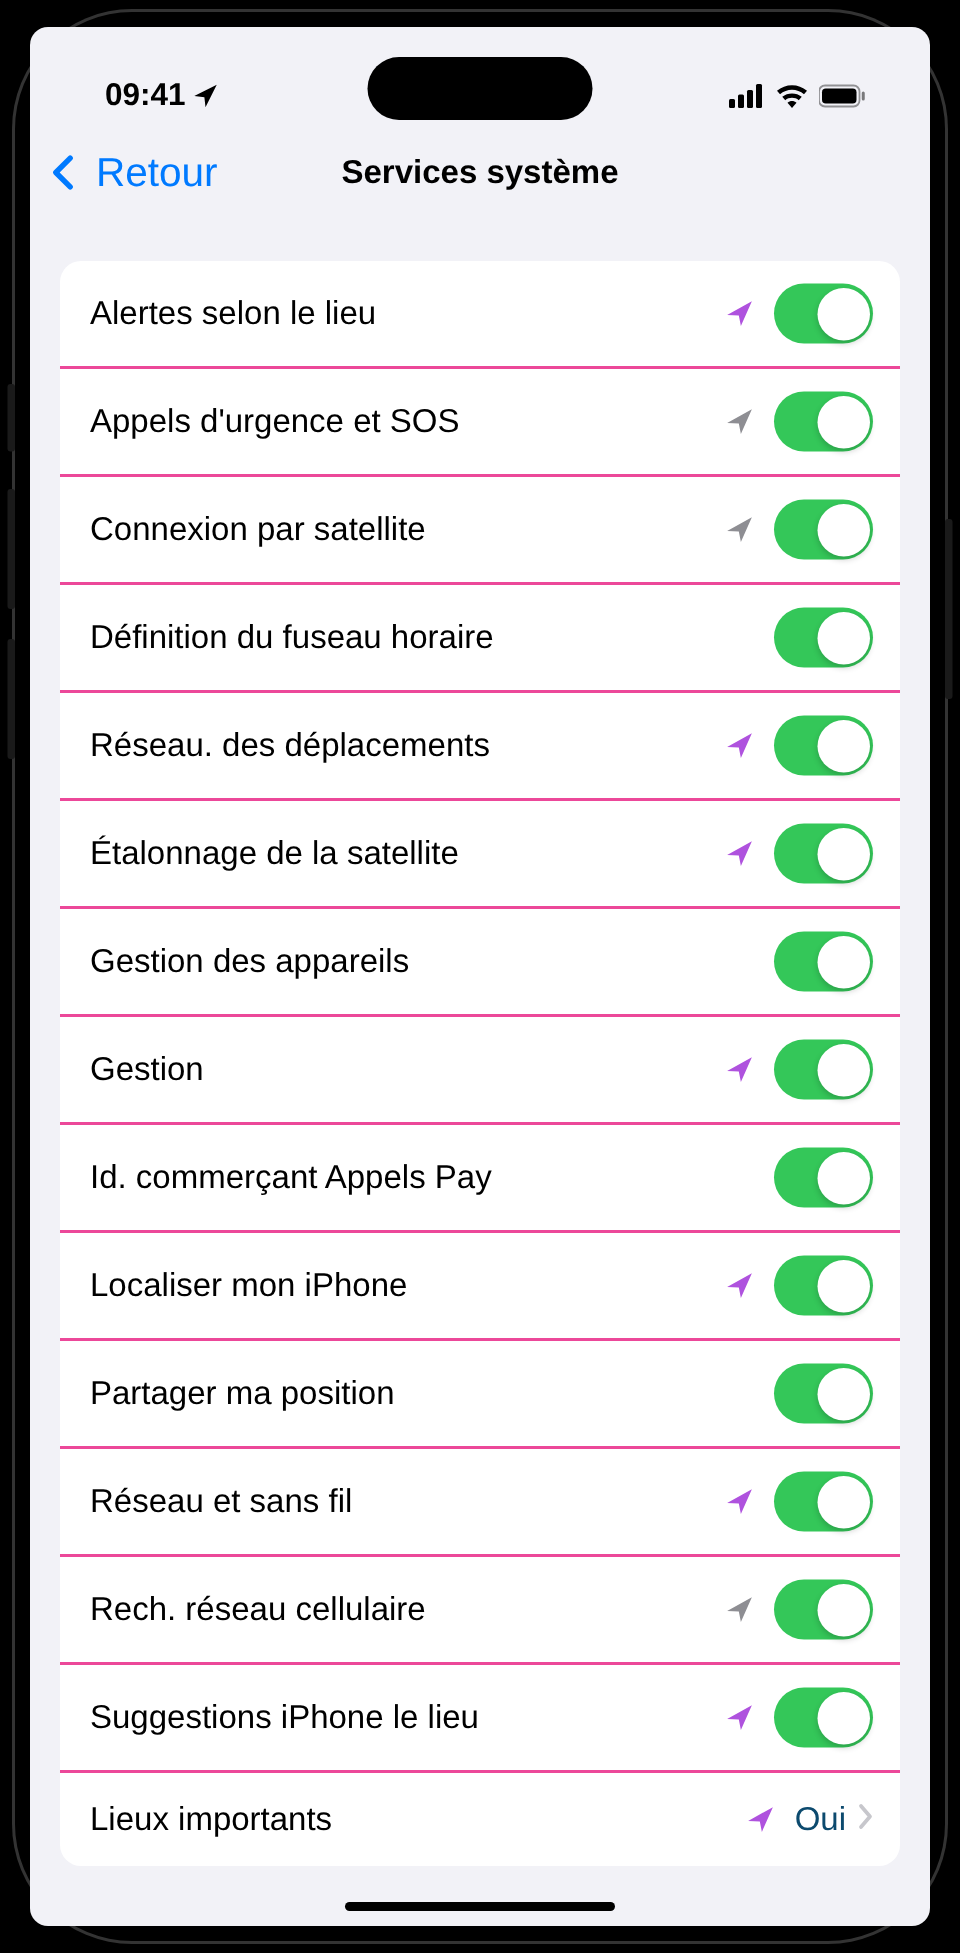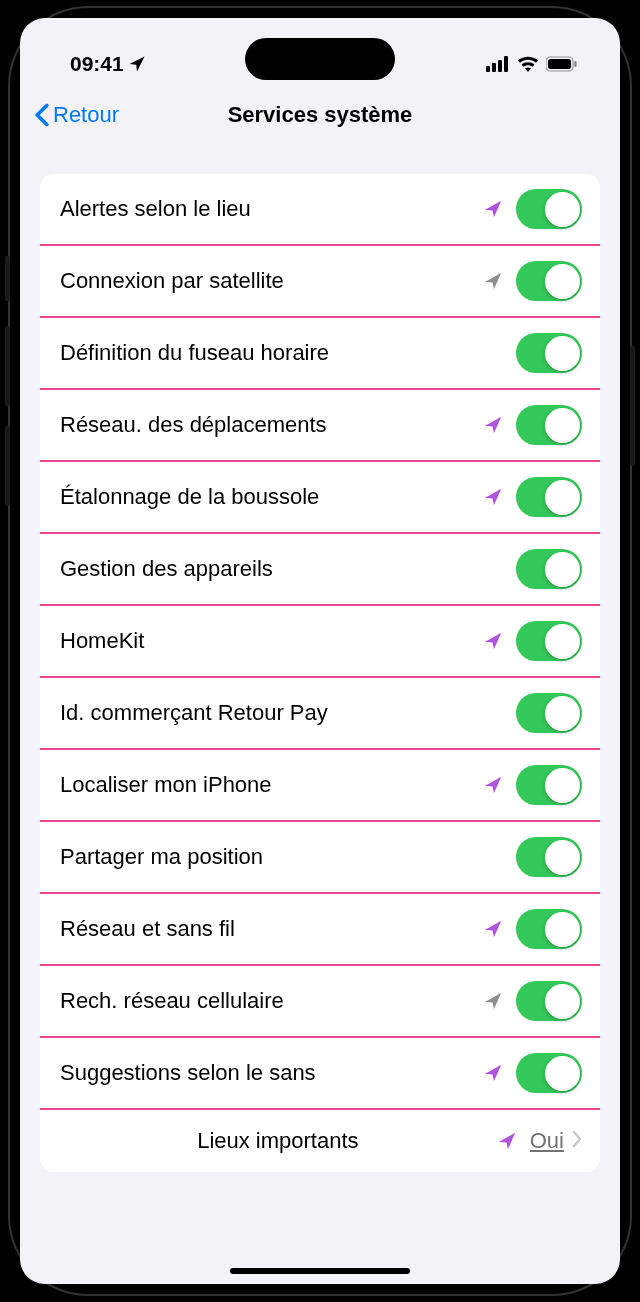--- a/index.html
+++ b/index.html
@@ -24,21 +24,21 @@
       background: #000;
       border-radius: 80px;
       padding: 12px;
       position: relative;
       box-shadow: inset 0 0 0 2px #333;
     }
     .phone-screen {
       width: 100%;
       height: 100%;
       background: #f2f2f7;
-      border-radius: 25px;
+      border-radius: 12px;
       overflow: hidden;
       position: relative;
     }
     .dynamic-island {
       position: absolute;
       top: 20px;
       left: 50%;
       transform: translateX(-50%);
       width: 150px;
       height: 42px;
@@ -68,22 +68,22 @@
     .nav-bar {
       display: flex;
       align-items: center;
       padding: 14px 18px 18px;
       position: relative;
     }
     .back-btn {
       display: flex;
       align-items: center;
       color: #007aff;
-      font-size: 22px;
-      gap: 3px;
+      font-size: 27px;
+      gap: 14px;
       position: absolute;
       left: 14px;
     }
     .nav-title {
       font-size: 22px;
       font-weight: 600;
       margin: 0 auto;
       text-align: center;
       width: 100%;
     }
@@ -97,21 +97,20 @@
     }
     .settings-row {
       display: flex;
       align-items: center;
       padding: 15px 18px 15px 20px;
       border-bottom: 2px solid #ec4899;
       min-height: 62px;
     }
     .settings-row:last-child {
       border-bottom: none;
-      text-align: center;
     }
     .row-label {
       flex: 1;
       font-size: 22px;
       color: #000;
       font-weight: 400;
     }
     .location-arrow {
       width: 22px;
       height: 22px;
@@ -132,23 +131,22 @@
       width: 35px;
       height: 35px;
       background: #fff;
       border-radius: 50%;
       top: 2.5px;
       right: 2.5px;
       box-shadow: 0 2px 4px rgba(0,0,0,0.2);
     }
     .row-value {
       font-size: 22px;
-      color: #737373;
+      color: #0c4a6e;
       margin-right: 8px;
-      text-decoration: underline;
     }
     .home-indicator {
       position: absolute;
       bottom: 10px;
       left: 50%;
       transform: translateX(-50%);
       width: 180px;
       height: 6px;
       background: #000;
       border-radius: 3px;
@@ -214,57 +212,64 @@
     <div class="content">
       <div class="settings-list" id="settings-list">
       <div class="settings-row">
             <div class="row-label">Alertes selon le lieu</div>
             <svg class="location-arrow" viewBox="0 0 24 24" fill="#af52de">
     <path d="M3 13 L21 3 L13 21 L11.5 13.5 L3 13 Z"></path>
   </svg>
             <div class="toggle"></div>
           </div>
           <div class="settings-row">
+            <div class="row-label">Appels d'urgence et SOS</div>
+            <svg class="location-arrow" viewBox="0 0 24 24" fill="#8e8e93">
+    <path d="M3 13 L21 3 L13 21 L11.5 13.5 L3 13 Z"></path>
+  </svg>
+            <div class="toggle"></div>
+          </div>
+          <div class="settings-row">
             <div class="row-label">Connexion par satellite</div>
             <svg class="location-arrow" viewBox="0 0 24 24" fill="#8e8e93">
     <path d="M3 13 L21 3 L13 21 L11.5 13.5 L3 13 Z"></path>
   </svg>
             <div class="toggle"></div>
           </div>
           <div class="settings-row">
             <div class="row-label">Définition du fuseau horaire</div>
             <div class="toggle"></div>
           </div>
           <div class="settings-row">
             <div class="row-label">Réseau. des déplacements</div>
             <svg class="location-arrow" viewBox="0 0 24 24" fill="#af52de">
     <path d="M3 13 L21 3 L13 21 L11.5 13.5 L3 13 Z"></path>
   </svg>
             <div class="toggle"></div>
           </div>
           <div class="settings-row">
-            <div class="row-label">Étalonnage de la boussole</div>
+            <div class="row-label">Étalonnage de la satellite</div>
             <svg class="location-arrow" viewBox="0 0 24 24" fill="#af52de">
     <path d="M3 13 L21 3 L13 21 L11.5 13.5 L3 13 Z"></path>
   </svg>
             <div class="toggle"></div>
           </div>
           <div class="settings-row">
             <div class="row-label">Gestion des appareils</div>
             <div class="toggle"></div>
           </div>
           <div class="settings-row">
-            <div class="row-label">HomeKit</div>
-            <svg class="location-arrow" viewBox="0 0 24 24" fill="#af52de">
-    <path d="M3 13 L21 3 L13 21 L11.5 13.5 L3 13 Z"></path>
-  </svg>
-            <div class="toggle"></div>
-          </div>
-          <div class="settings-row">
-            <div class="row-label">Id. commerçant Retour Pay</div>
+            <div class="row-label">Gestion</div>
+            <svg class="location-arrow" viewBox="0 0 24 24" fill="#af52de">
+    <path d="M3 13 L21 3 L13 21 L11.5 13.5 L3 13 Z"></path>
+  </svg>
+            <div class="toggle"></div>
+          </div>
+          <div class="settings-row">
+            <div class="row-label">Id. commerçant Appels Pay</div>
             <div class="toggle"></div>
           </div>
           <div class="settings-row">
             <div class="row-label">Localiser mon iPhone</div>
             <svg class="location-arrow" viewBox="0 0 24 24" fill="#af52de">
     <path d="M3 13 L21 3 L13 21 L11.5 13.5 L3 13 Z"></path>
   </svg>
             <div class="toggle"></div>
           </div>
           <div class="settings-row">
@@ -279,21 +284,21 @@
             <div class="toggle"></div>
           </div>
           <div class="settings-row">
             <div class="row-label">Rech. réseau cellulaire</div>
             <svg class="location-arrow" viewBox="0 0 24 24" fill="#8e8e93">
     <path d="M3 13 L21 3 L13 21 L11.5 13.5 L3 13 Z"></path>
   </svg>
             <div class="toggle"></div>
           </div>
           <div class="settings-row">
-            <div class="row-label">Suggestions selon le sans</div>
+            <div class="row-label">Suggestions iPhone le lieu</div>
             <svg class="location-arrow" viewBox="0 0 24 24" fill="#af52de">
     <path d="M3 13 L21 3 L13 21 L11.5 13.5 L3 13 Z"></path>
   </svg>
             <div class="toggle"></div>
           </div>
           <div class="settings-row">
             <div class="row-label">Lieux importants</div>
             <svg class="location-arrow" viewBox="0 0 24 24" fill="#af52de">
     <path d="M3 13 L21 3 L13 21 L11.5 13.5 L3 13 Z"></path>
   </svg>

